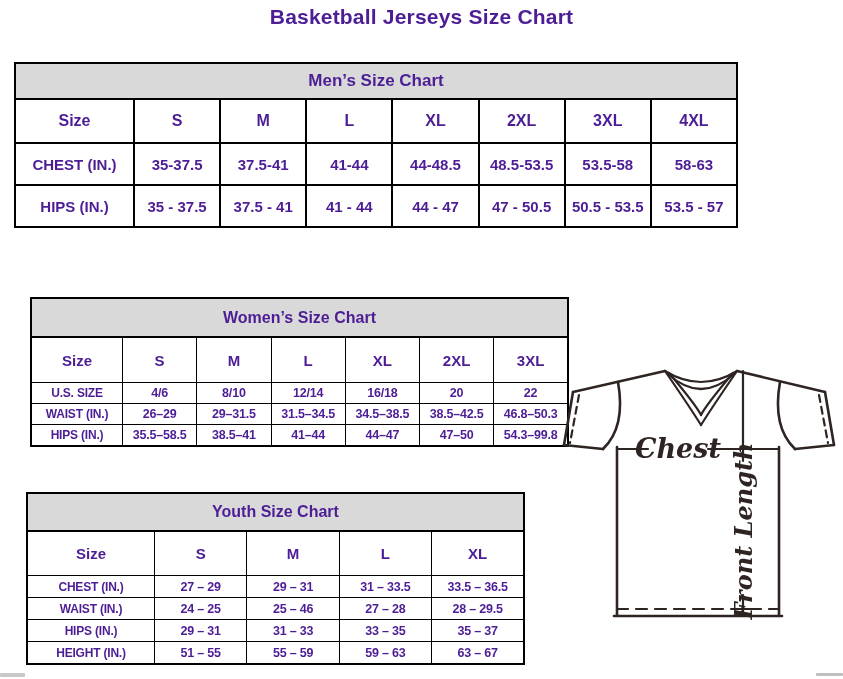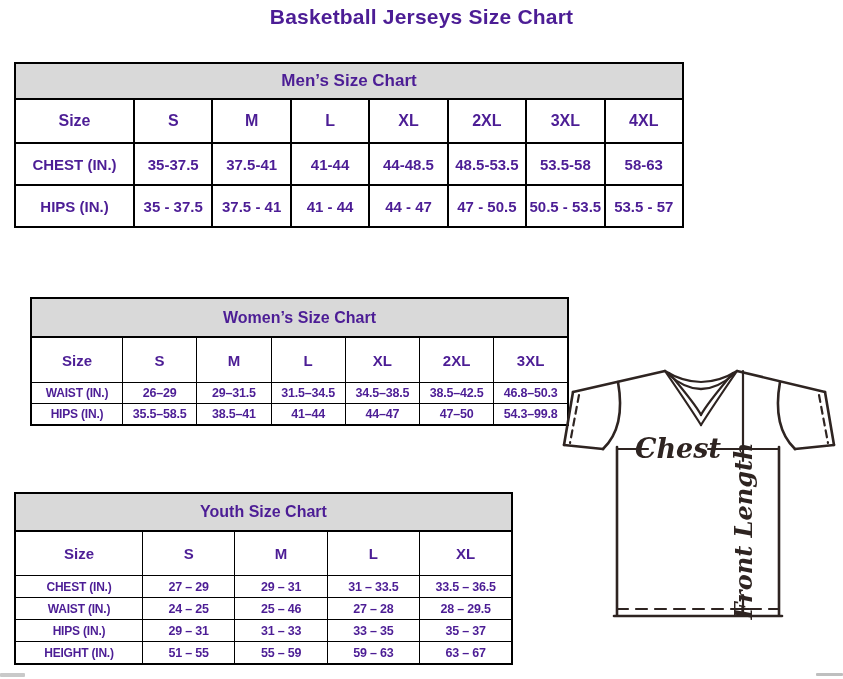--- a/index.html
+++ b/index.html
@@ -33,23 +33,23 @@
   .wy tr:first-child th{font-size:15px;}
   #women tr:first-child th{height:44px;}
   #youth tr:first-child th{height:43px;}
   .wy th.rowlabel{font-size:12px;letter-spacing:-.2px;}
   .wy td{font-size:12.5px;letter-spacing:-.2px;}
   #women td,#women th.rowlabel{height:20px;}
   #youth td,#youth th.rowlabel{height:21px;}
   #women tr:first-child th:first-child{width:90px;}
   #youth tr:first-child th:first-child{width:126px;}
 
-  #men{left:14px;top:62px;width:670px;}
+  #men{left:14px;top:62px;width:724px;}
   #women{left:14px;top:297px;width:539px;margin-left:16px;}
-  #youth{left:14px;top:492px;width:499px;}
+  #youth{left:26px;top:492px;width:499px;}
 
   #jersey{position:absolute;left:556px;top:363px;width:287px;height:265px;}
   #jersey svg{display:block;}
   .jersey-label{font-family:"DejaVu Serif",serif;font-style:italic;font-weight:bold;
                 fill:#2e2421;}
 
   .scroll-frag{position:absolute;border-radius:1px;}
   #frag-left{left:0;top:673px;width:25px;height:4px;background:#c9c9c9;}
   #frag-right{left:816px;top:673px;width:27px;height:3px;background:#bfbfbf;}
 </style>
@@ -103,20 +103,29 @@
     <table>
         <tbody>
           <tr>
             <th>Size</th>
             <th>S</th>
             <th>M</th>
             <th>L</th>
             <th>XL</th>
             <th>2XL</th>
             <th>3XL</th>
+          </tr>
+          <tr>
+            <th class="rowlabel">U.S. SIZE</th>
+            <td>4/6</td>
+            <td>8/10</td>
+            <td>12/14</td>
+            <td>16/18</td>
+            <td>20</td>
+            <td>22</td>
           </tr>
           <tr>
             <th class="rowlabel">WAIST (IN.)</th>
             <td>26–29</td>
             <td>29–31.5</td>
             <td>31.5–34.5</td>
             <td>34.5–38.5</td>
             <td>38.5–42.5</td>
             <td>46.8–50.3</td>
           </tr>

